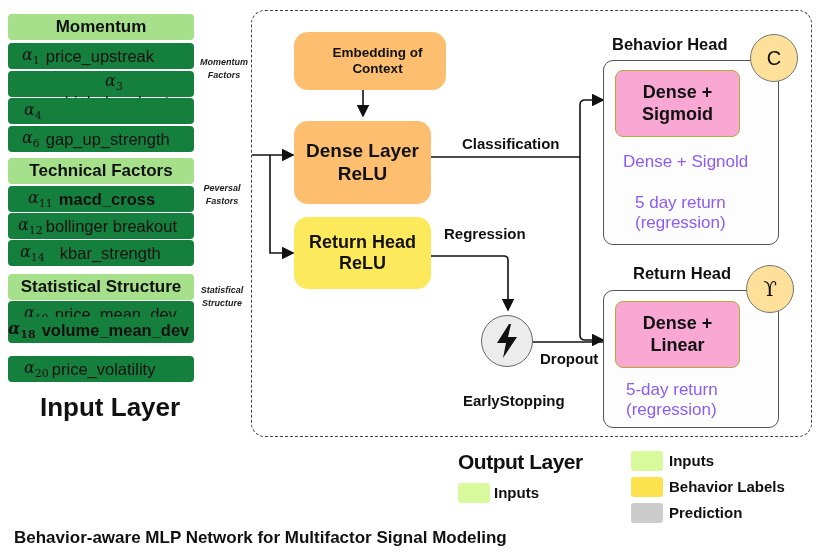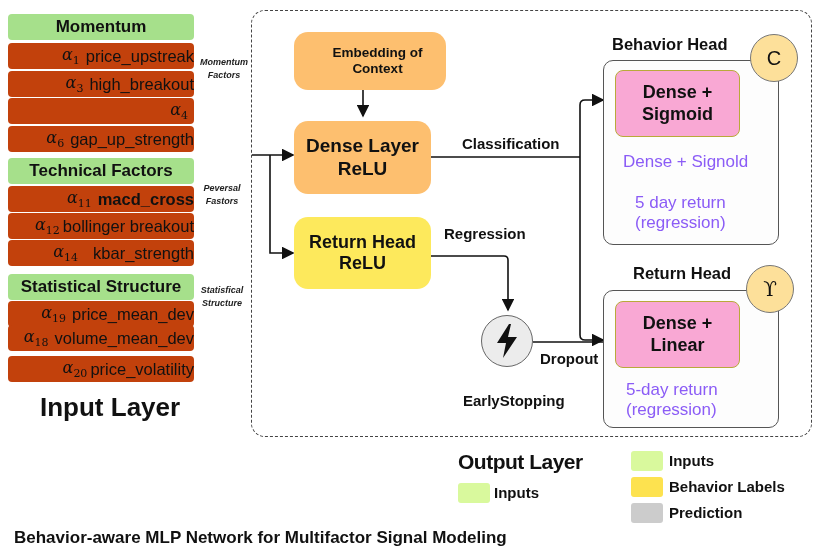--- a/index.html
+++ b/index.html
@@ -1,18 +1,18 @@
 <!DOCTYPE html>
 <html><head>
 <meta charset="utf-8">
 <style>
   html, body { margin:0; padding:0; background:#ffffff; }
   body { width:819px; height:555px; position:relative; overflow:hidden; font-family:"Liberation Sans", sans-serif; color:#111; }
   .abs { position:absolute; }
-  .in-row { position:absolute; left:0; width:186px; height:26px; border-radius:4px; background:#c2410c; display:flex; align-items:center; font-size:16.5px; white-space:nowrap; overflow:visible;justify-content:flex-end; }
+  .in-row { position:absolute; left:0; width:186px; height:26px; border-radius:4px; background:#15803d; display:flex; align-items:center; font-size:16.5px; white-space:nowrap; overflow:visible; }
   .in-row.head { background:#a6e08b; justify-content:center; font-weight:bold; font-size:17px; }
   .in-row .alpha { font-family:"DejaVu Serif", serif; font-style:italic; font-size:16px; margin-right:6px; }
   .in-row .alpha sub { font-style:normal; font-size:11px; }
   .in-row.bold-text .name { font-weight:bold; }
   .side-label { position:absolute; font-size:9px; font-style:italic; font-weight:bold; text-align:center; line-height:13px; color:#222; }
   .input-layer-title { position:absolute; left:40px; top:392px; font-size:26px; font-weight:bold; }
 
   
   .container { position:absolute; left:251px; top:10px; width:561px; height:427px; border:1.5px dashed #444; border-radius:14px; box-sizing:border-box; }
 
@@ -36,21 +36,21 @@
 </head>
 <body>
 
 <div>
 
   <div class="in-row head" style="left:8px;top:14px;">Momentum</div>
   <div class="in-row" style="left:8px;top:43px;padding-left:14px;box-sizing:border-box;">
     <span class="alpha"><span>α</span><sub>1</sub></span>
     <span class="name">price_upstreak</span>
   </div>
-  <div class="in-row" style="left:8px;top:71px;padding-left:13px;box-sizing:border-box;">
+  <div class="in-row" style="left:8px;top:71px;padding-left:32px;box-sizing:border-box;flex-direction:column;">
     <span class="alpha"><span>α</span><sub>3</sub></span>
     <span class="name">high_breakout</span>
   </div>
   <div class="in-row" style="left:8px;top:98px;padding-left:16px;box-sizing:border-box;">
     <span class="alpha"><span>α</span><sub>4</sub></span>
   </div>
   <div class="in-row" style="left:8px;top:126px;padding-left:14px;box-sizing:border-box;">
     <span class="alpha"><span>α</span><sub>6</sub></span>
     <span class="name">gap_up_strength</span>
   </div>
@@ -67,21 +67,21 @@
   <div class="in-row" style="left:8px;top:240px;padding-left:12px;box-sizing:border-box;">
     <span class="alpha" style="margin-right:15px;"><span>α</span><sub>14</sub></span>
     <span class="name">kbar_strength</span>
   </div>
 
   <div class="in-row head" style="left:8px;top:274px;">Statistical Structure</div>
   <div class="in-row" style="left:8px;top:301px;padding-left:16px;box-sizing:border-box;">
     <span class="alpha"><span>α</span><sub>19</sub></span>
     <span class="name">price_mean_dev</span>
   </div>
-  <div class="in-row" style="left:8px;top:325px;padding-left:8px;box-sizing:border-box;">
+  <div class="in-row" style="left:8px;top:317px;padding-left:0;box-sizing:border-box;font-weight:bold;">
     <span class="alpha"><span>α</span><sub>18</sub></span>
     <span class="name">volume_mean_dev</span>
   </div>
   <div class="in-row" style="left:8px;top:356px;padding-left:16px;box-sizing:border-box;">
     <span class="alpha" style="margin-right:3px;"><span>α</span><sub>20</sub></span>
     <span class="name">price_volatility</span>
   </div>
 
   <div class="side-label" style="left:196px;top:56px;width:56px;">
     <div>Momentum</div>
@@ -117,21 +117,21 @@
   <path d="M580,157 L580,105 Q580,100 585,100 L603,100" stroke="#111" stroke-width="1.6" fill="none" marker-end="url(#ah)"></path>
   <path d="M580,157 L580,335 Q580,340 585,340 L603,340" stroke="#111" stroke-width="1.6" fill="none" marker-end="url(#ah)"></path>
 
   <path d="M430,256 L504,256 Q508,256 508,260 L508,310" stroke="#111" stroke-width="1.6" fill="none" marker-end="url(#ah)"></path>
 
   <path d="M533,342 L603,342" stroke="#111" stroke-width="1.6" fill="none"></path>
 </svg>
 
 <div class="node orange" style="left:294px;top:32px;width:137px;height:58px;font-size:13.5px;padding-left:15px;">Embedding of Context</div>
 
-<div class="node orange" style="left:294px;top:121px;width:137px;height:73px;font-size:19px;">
+<div class="node orange" style="left:294px;top:121px;width:137px;height:83px;font-size:19px;">
   <div>
       <div>Dense Layer</div>
       <div>ReLU</div>
     </div>
 </div>
 
 <div class="node yellow" style="left:294px;top:217px;width:137px;height:72px;font-size:18px;">
   <div>
       <div>Return Head</div>
       <div>ReLU</div>

